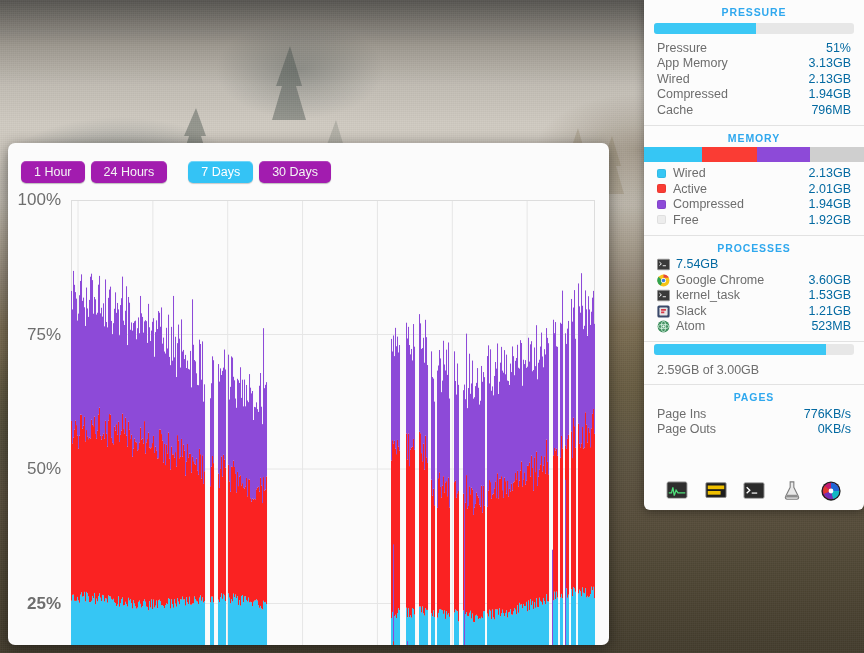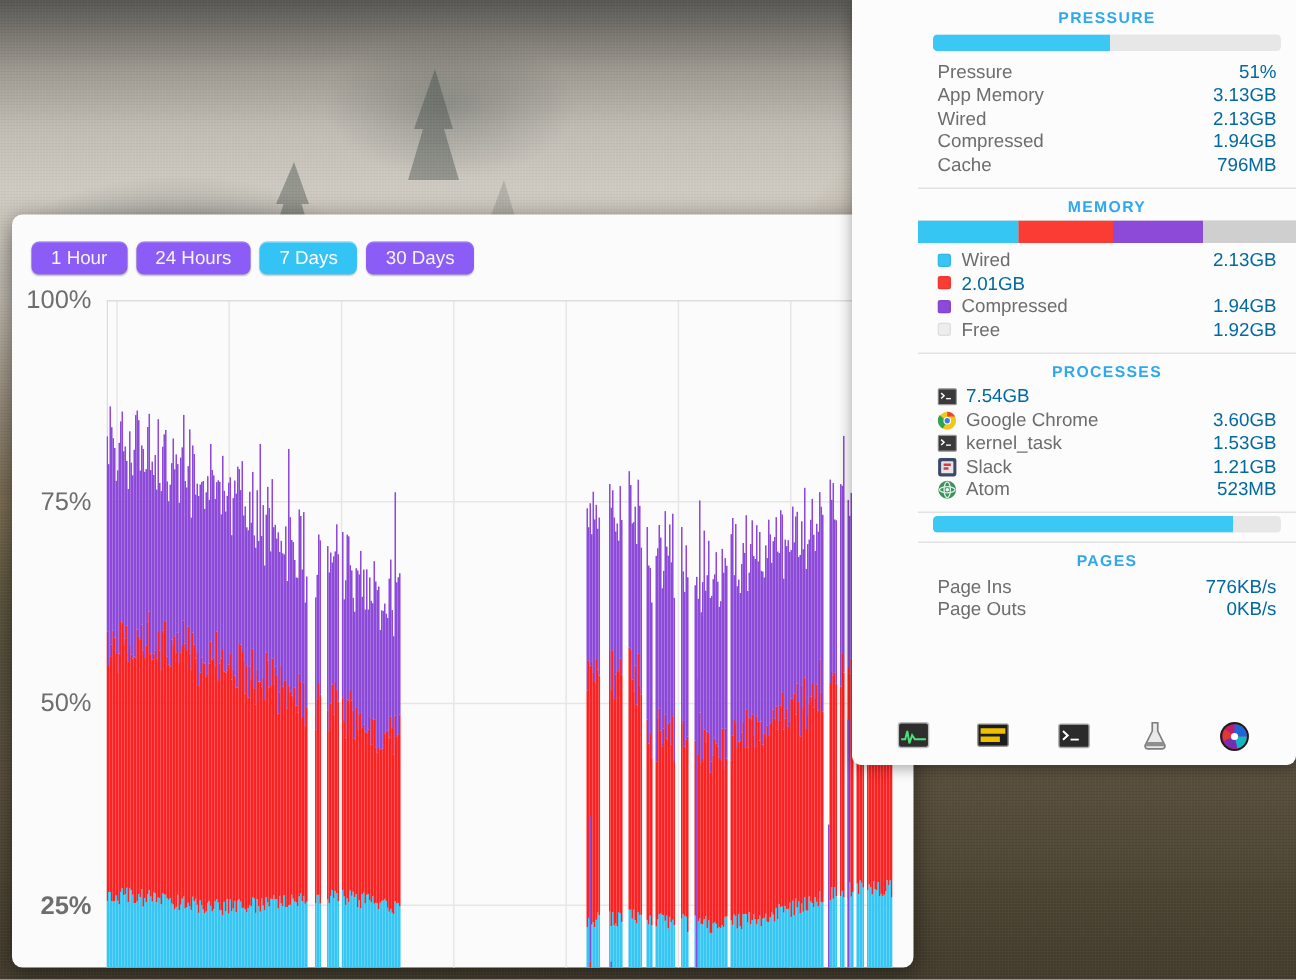--- a/index.html
+++ b/index.html
@@ -51,30 +51,30 @@
     background:#fbfbfb;
     border-radius:7px;
     box-shadow:0 3px 14px rgba(0,0,0,.45);
     z-index:5;
     overflow:hidden;
   }
   #tabbar { position:absolute; left:13px; top:18px; display:flex; gap:6px; }
   .tab {
     height:22px; padding:0 13px;
     border-radius:5px;
-    background:#8b5cf6;
+    background:#a21caf;
     color:#f4f4f4;
     font-size:12.5px;
     line-height:22px;
     text-align:center;
     white-space:nowrap;
     box-shadow:inset 0 1px 0 rgba(255,255,255,.16), 0 1px 1px rgba(0,0,0,.25);
     cursor:default;
   }
-  .tab.active { background:#34c3f5; color:#ffffff; box-shadow:inset 0 1px 0 rgba(255,255,255,.30), 0 1px 1px rgba(0,0,0,.2); }
+  .tab.active { background:#34c3f5; color:#ffffff; box-shadow:inset 0 1px 0 rgba(255,255,255,.30), 0 1px 1px rgba(0,0,0,.2);margin-left:15px; }
 
   #plot-area {
     position:absolute; left:63px; top:57px;
     width:524px; height:538px;
   }
   #plot {
     position:absolute; left:0; top:0; width:524px; height:538px;
   }
   #ylabels {
     position:absolute; left:0; top:57px; width:59px; height:538px;
@@ -82,29 +82,28 @@
   .ylab {
     position:absolute; right:6px;
     font-size:17px; color:#6e6e6e;
     transform:translateY(-50%);
     white-space:nowrap;
   }
 
   
   #panel {
     position:absolute; right:0; top:0;
-    width:296px; height:510px;
+    width:220px; height:510px;
     background:#fcfcfc;
     z-index:6;
     box-shadow:0 2px 10px rgba(0,0,0,.35);
     font-size:12.5px;
     color:#666;
     border-bottom-left-radius:6px;
     border-bottom-right-radius:6px;
-    padding-left:44px;
   }
   .sec-title {
     text-align:center;
     color:#2fa8ee;
     font-size:10.5px;
     letter-spacing:.9px;
     font-weight:bold;
     padding:6px 0 3px;
   }
   .divider { height:1px; background:#e2e2e2; margin:0; }
@@ -1311,20 +1310,21 @@
       <div class="seg" style="width: 24.4%; background: rgb(207, 207, 207);"></div>
     </div>
   <div class="rows" id="memory-rows" style="padding-top:4px">
       <div class="row">
         <span class="swatch" style="background: rgb(54, 198, 244);"></span>
         <span class="nm">Wired</span>
         <span class="vl">2.13GB</span>
       </div>
       <div class="row">
         <span class="swatch" style="background: rgb(250, 60, 52);"></span>
+        <span class="nm">Active</span>
         <span class="vl">2.01GB</span>
       </div>
       <div class="row">
         <span class="swatch" style="background: rgb(141, 74, 216);"></span>
         <span class="nm">Compressed</span>
         <span class="vl">1.94GB</span>
       </div>
       <div class="row">
         <span class="swatch" style="background: rgb(237, 237, 237);"></span>
         <span class="nm">Free</span>
@@ -1383,20 +1383,21 @@
         <span class="vl">523MB</span>
       </div>
     </div>
   <div class="divider"></div>
 
   <div class="bar-wrap">
     <div class="bar">
       <div class="fill" id="swap-fill" style="width: 86%; background: rgb(60, 200, 245);"></div>
     </div>
   </div>
+  <div class="swaptext">2.59GB of 3.00GB</div>
   <div class="divider"></div>
 
   <div class="sec-title">PAGES</div>
   <div class="rows" id="pages-rows">
       <div class="row">
         <span class="nm">Page Ins</span>
         <span class="vl">776KB/s</span>
       </div>
       <div class="row">
         <span class="nm">Page Outs</span>

